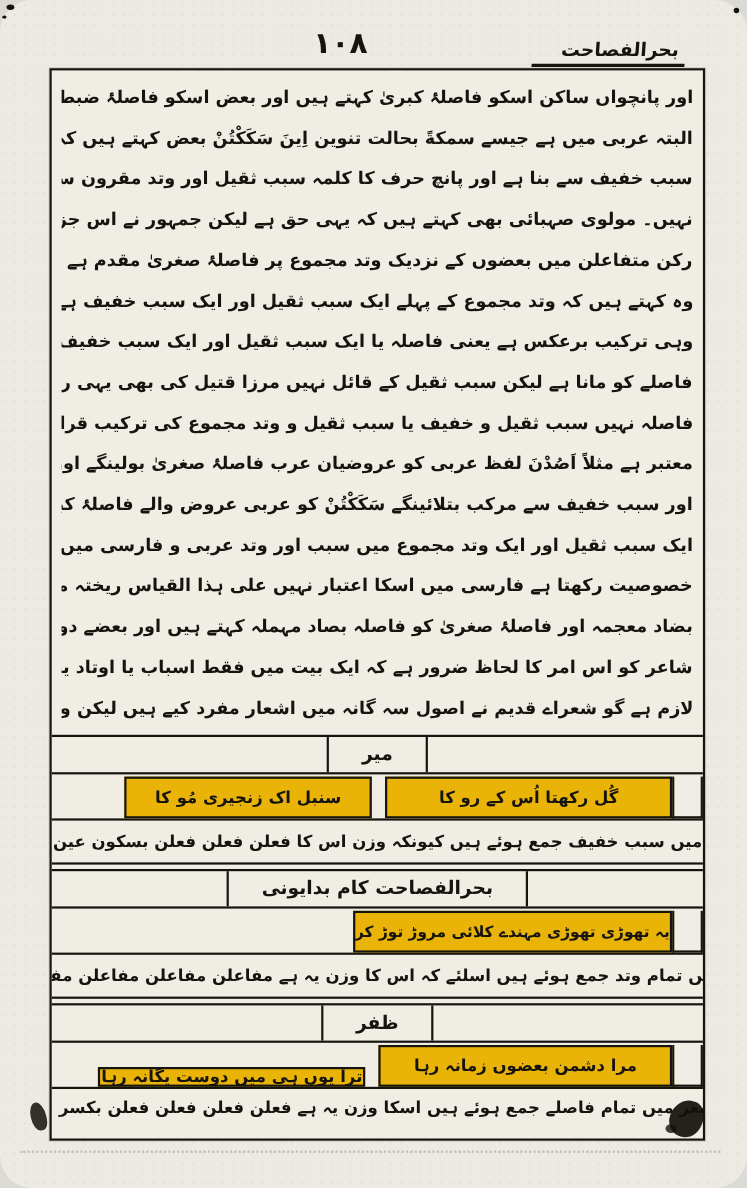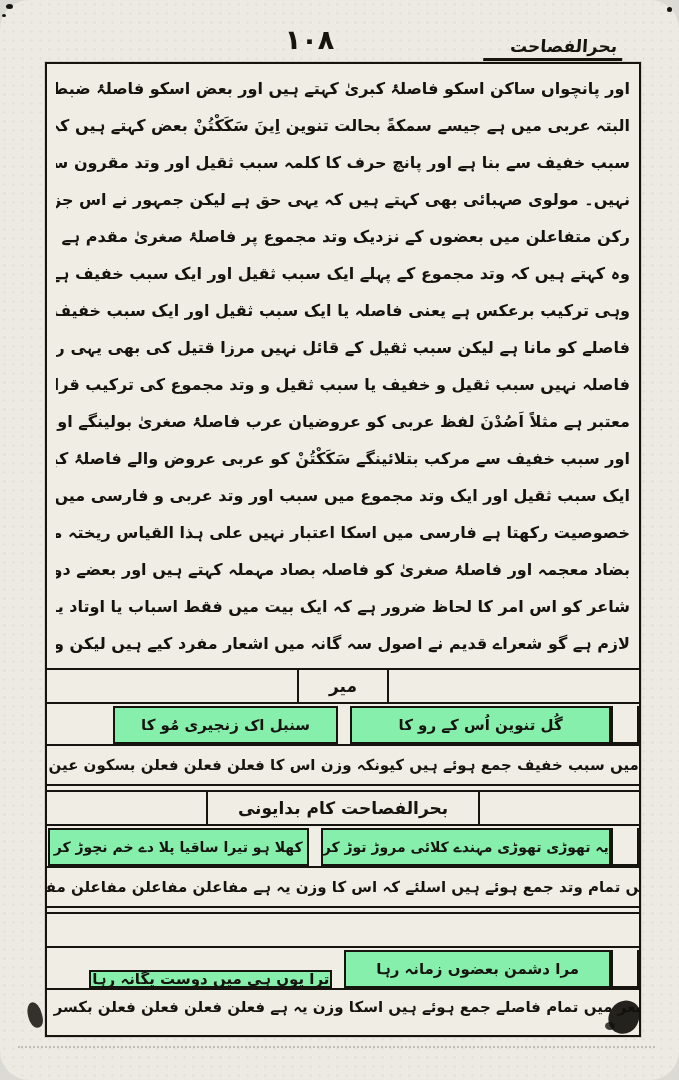--- a/index.html
+++ b/index.html
@@ -78,21 +78,21 @@
     border-bottom:2px solid #16140f;
     padding-top:2px;
   }
   .verse-row .vedge{width:24px;border:2px solid #16140f;border-top:none;margin-right:0;}
   .verse-row .vgap{width:12px;}
   .verse-row .vfill{flex:1;}
   .verse-row .vcell{
     border:2px solid #16140f;
     display:flex;align-items:center;justify-content:center;
     font-size:15px;font-weight:700;white-space:nowrap;
-    padding:0 10px;background:#86efac;
+    padding:0 10px;background:#eab308;
   }
   .verse-row.v1 .vcell.right{width:40%;}
   .verse-row.v1 .vcell.left{width:34%;}
   .verse-row.v2 .vcell.right{width:45%;font-size:14px;text-align:center;}
   .verse-row.v2 .vcell.left{width:40%;font-size:14px;}
   .verse-row.v3 .vcell.right{width:41%;}
   .verse-row.v3 .vcell.left{width:37%;margin-top:20px;}
 
   .note-row{
     border-bottom:2px solid #16140f;
@@ -150,43 +150,43 @@
 
     <div class="poetry">
 
       <div class="name-row">
         <div class="nspace"></div>
         <div class="ncell">میر</div>
         <div class="nspace"></div>
       </div>
       <div class="verse-row v1">
         <div class="vedge"></div>
-        <div class="vcell right">گُل تنوین اُس کے رو کا</div>
+        <div class="vcell right">گُل رکھتا اُس کے رو کا</div>
         <div class="vgap"></div>
         <div class="vcell left">سنبل اک زنجیری مُو کا</div>
         <div class="vfill"></div>
       </div>
       <div class="note-row">اس شعر میں سبب خفیف جمع ہوئے ہیں کیونکہ وزن اس کا فعلن فعلن فعلن بسکون عین دو بار ہے</div>
 
       <div class="name-row">
         <div class="nspace"></div>
         <div class="ncell">بحرالفصاحت کام بدایونی</div>
         <div class="nspace"></div>
       </div>
       <div class="verse-row v2">
         <div class="vedge"></div>
         <div class="vcell right">یہ تھوڑی تھوڑی مہندے کلائی مروڑ توڑ کر</div>
         <div class="vgap"></div>
-        <div class="vcell left">کھلا ہو تیرا ساقیا پلا دے خم نچوڑ کر</div>
         <div class="vfill"></div>
       </div>
       <div class="note-row">اس شعر میں تمام وتد جمع ہوئے ہیں اسلئے کہ اس کا وزن یہ ہے مفاعلن مفاعلن مفاعلن مفاعلن دو بار</div>
 
       <div class="name-row">
         <div class="nspace"></div>
+        <div class="ncell">ظفر</div>
         <div class="nspace"></div>
       </div>
       <div class="verse-row v3">
         <div class="vedge"></div>
         <div class="vcell right">مرا دشمن بعضوں زمانہ رہا</div>
         <div class="vgap"></div>
         <div class="vcell left">ترا یوں ہی میں دوست یگانہ رہا</div>
         <div class="vfill"></div>
       </div>
       <div class="note-row last">اس شعر میں تمام فاصلے جمع ہوئے ہیں اسکا وزن یہ ہے فعلن فعلن فعلن فعلن بکسر عین ۔</div>

